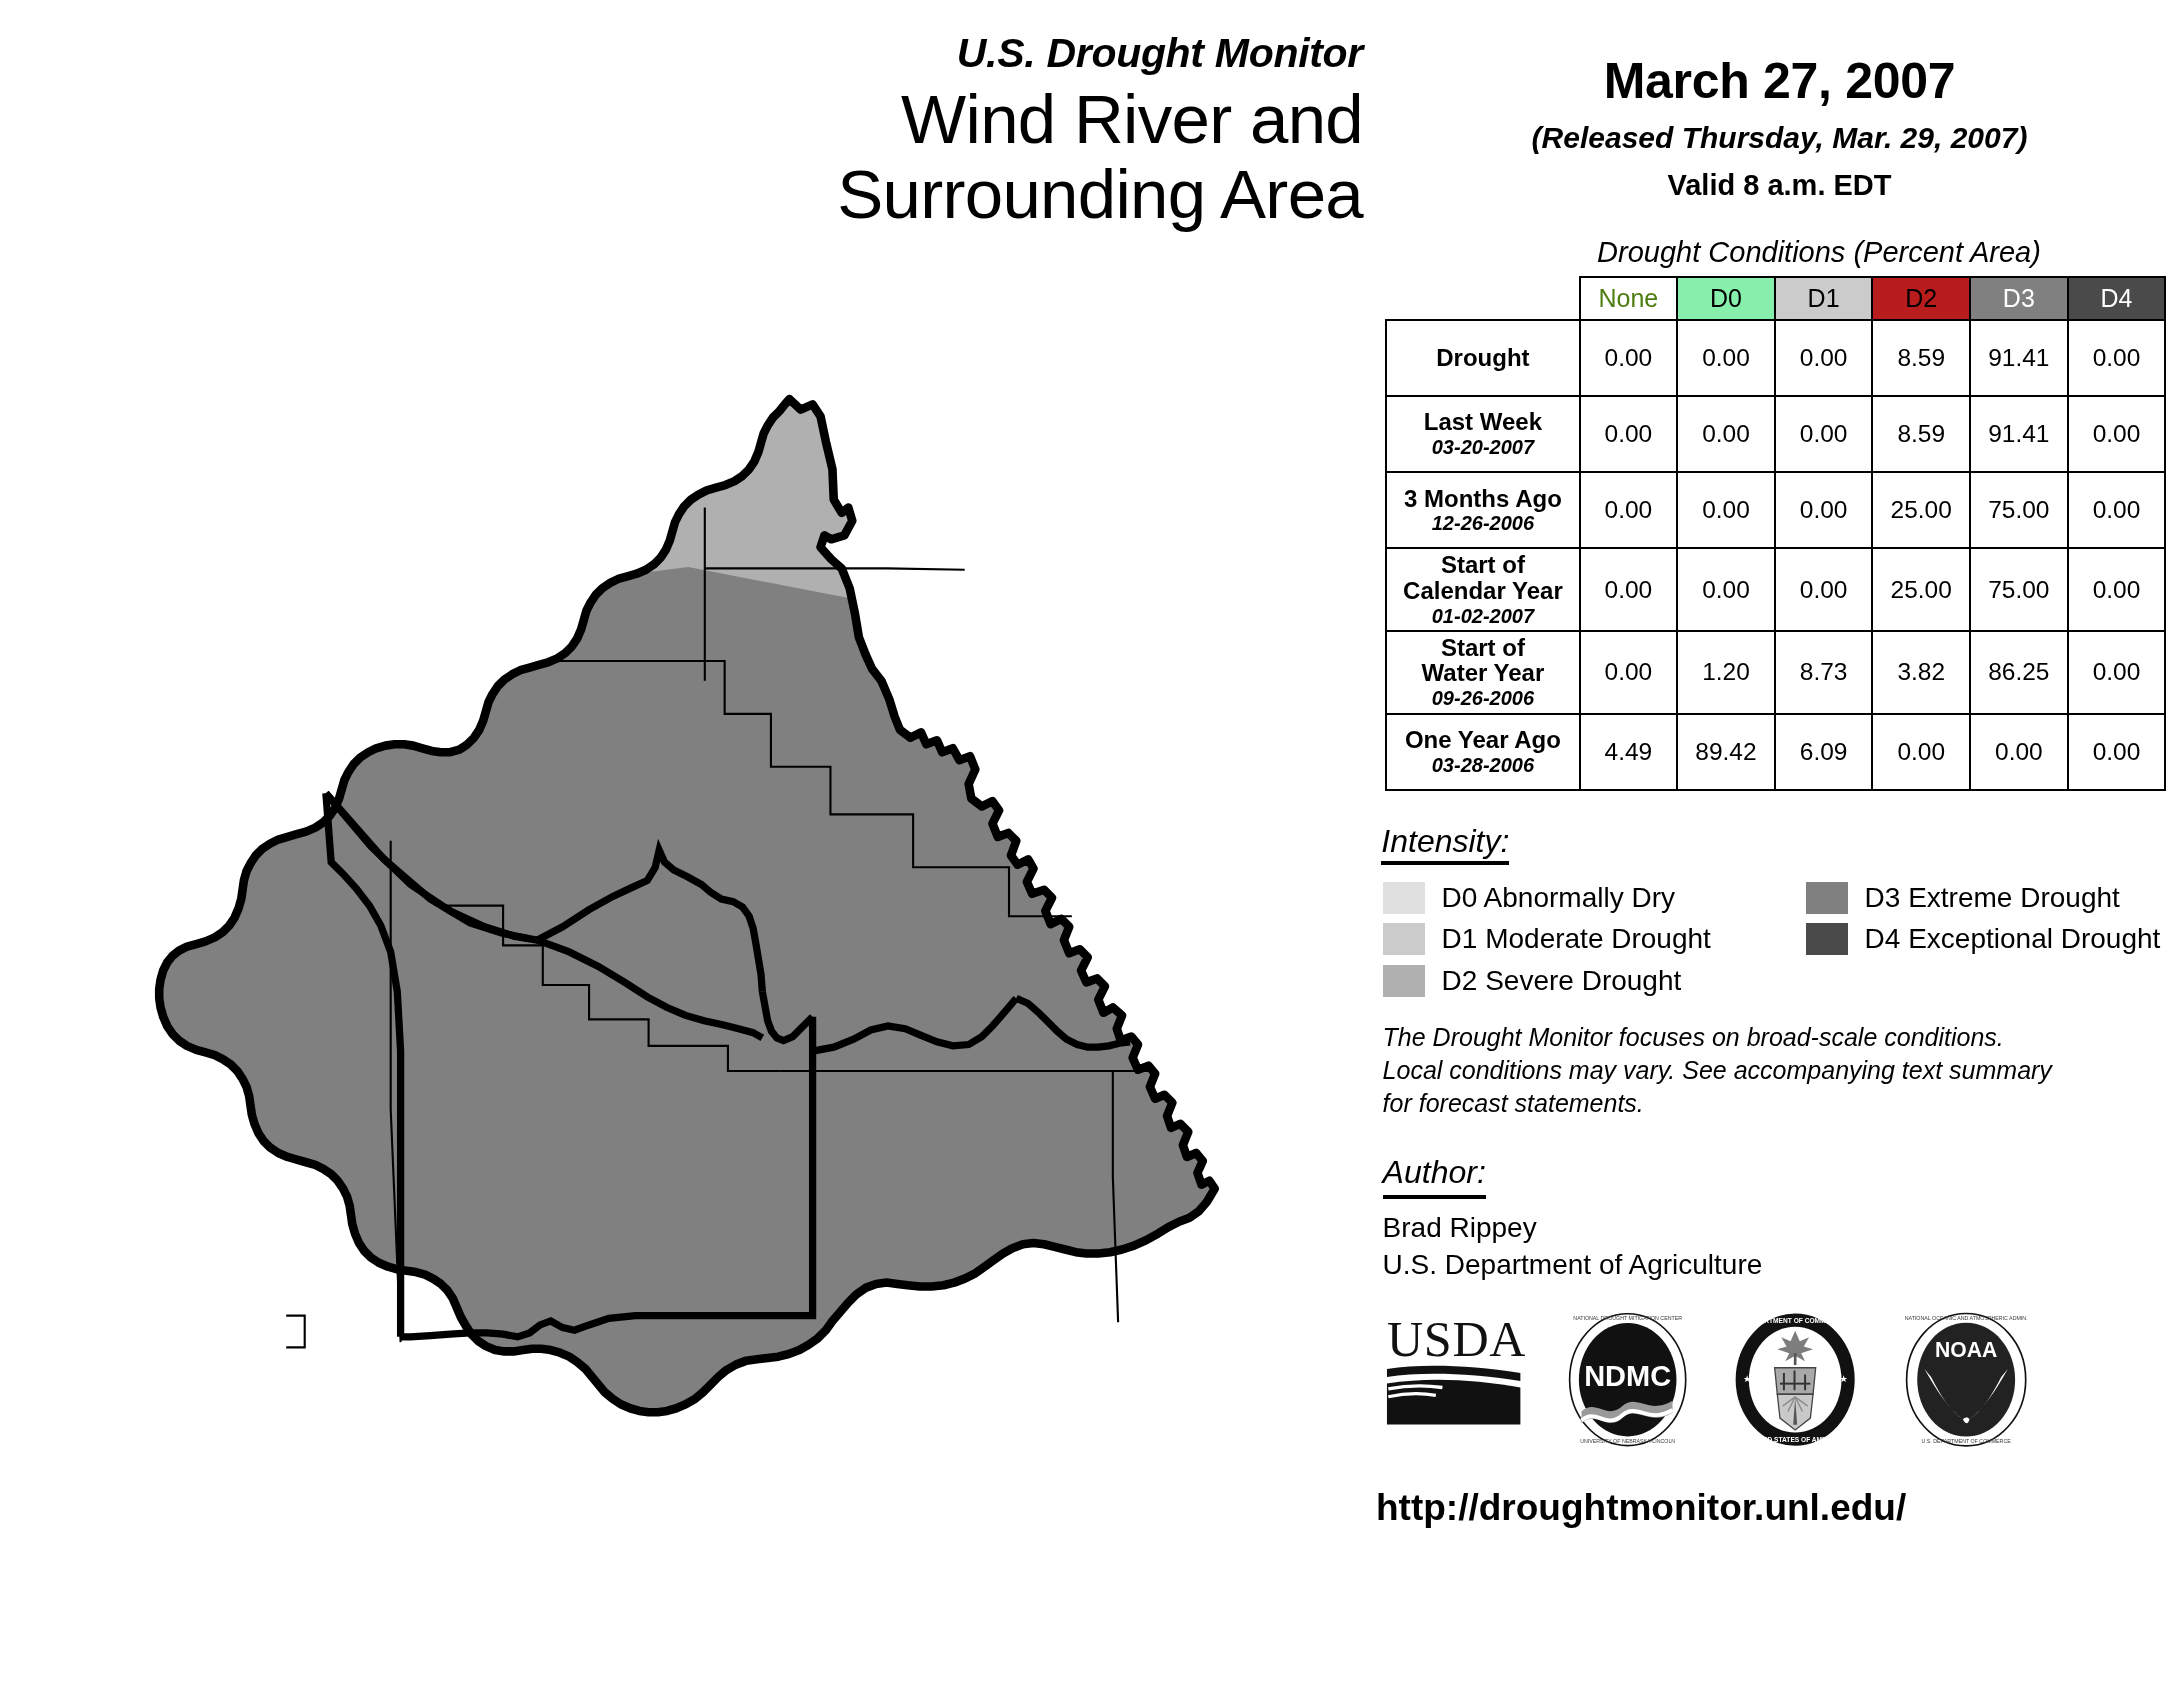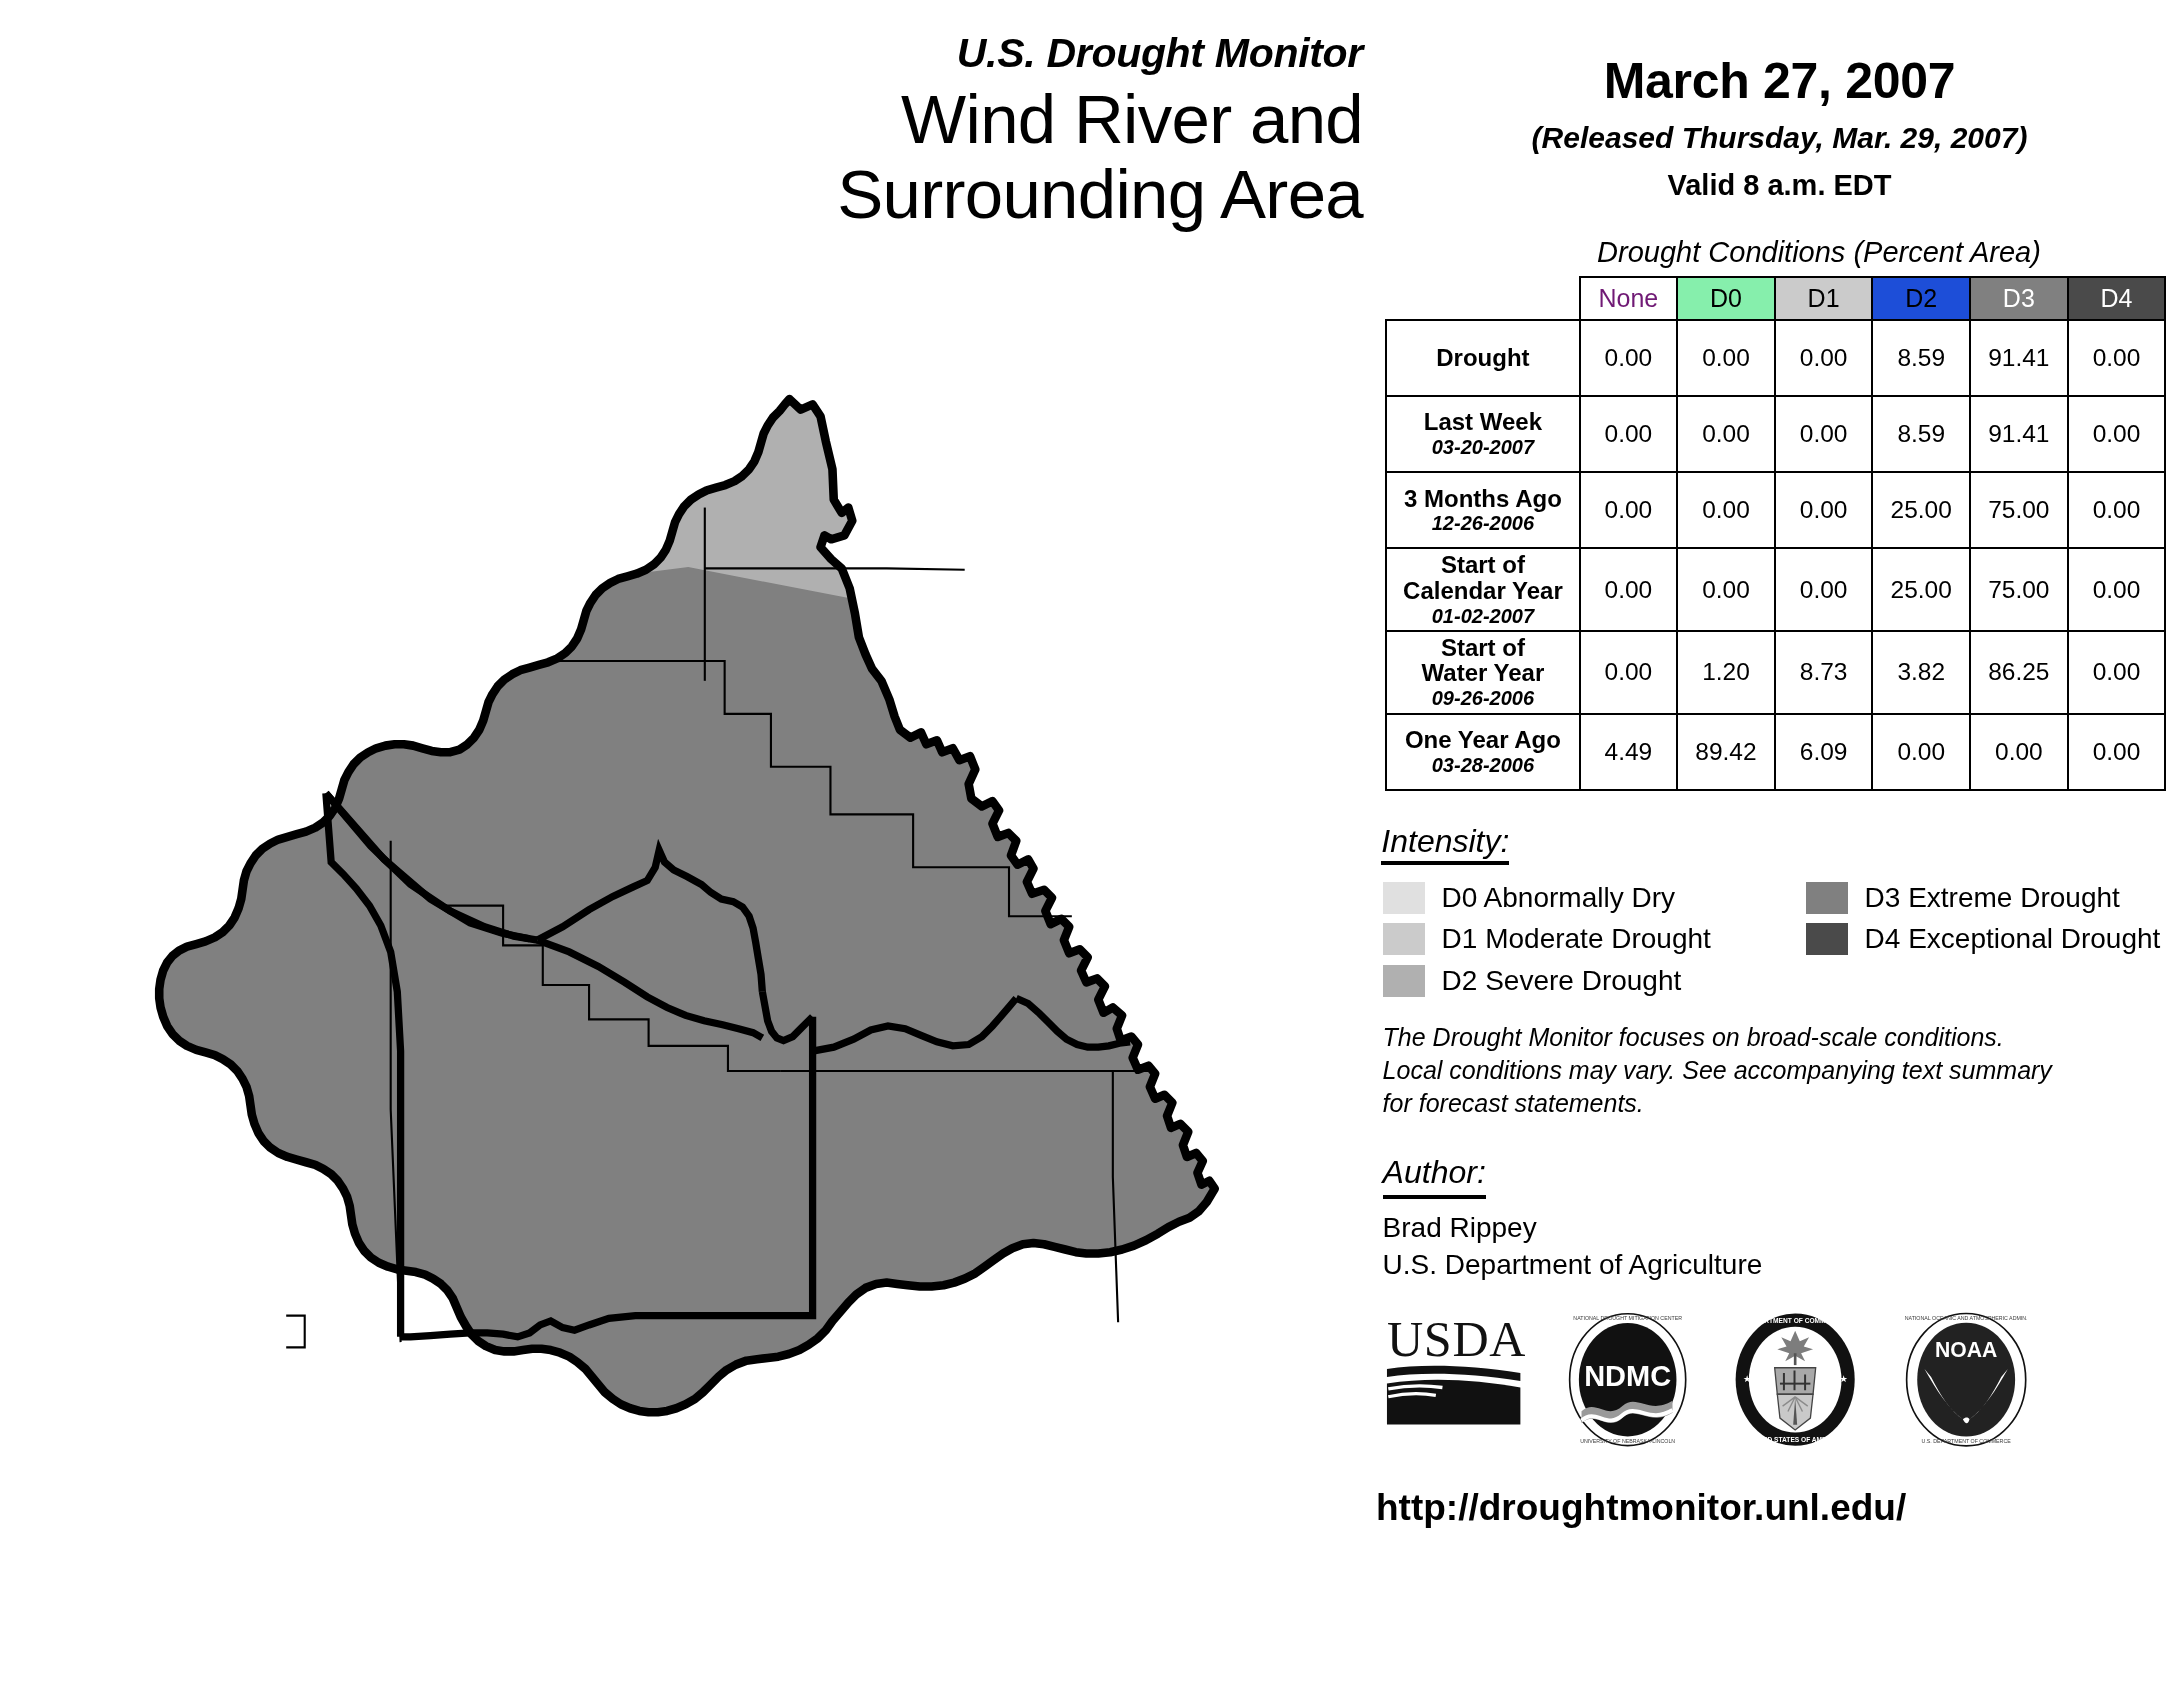--- a/index.html
+++ b/index.html
@@ -84,24 +84,24 @@
   #cond-table tbody td { height:69px; }
   #cond-table tbody td.rowlbl {
     font-weight:bold; font-size:24px; line-height:1.08;
     padding:2.6px 2.6px;
   }
   #cond-table tbody td.rowlbl .sub {
     display:block; font-weight:bold; font-style:italic;
     font-size:20px; margin-top:2px;
   }
   
-  .hdr-none { background:#ffffff; color:#701a75; }
+  .hdr-none { background:#ffffff; color:#4d7c0f; }
   .hdr-d0   { background:#86efac; color:#000; }
   .hdr-d1   { background:#cbcbcb; color:#000; }
-  .hdr-d2   { background:#1d4ed8; color:#000; }
+  .hdr-d2   { background:#b91c1c; color:#000; }
   .hdr-d3   { background:#808080; color:#fff; }
   .hdr-d4   { background:#4a4a4a; color:#fff; }
 
   
   #intensity-head {
     margin-top:32px; margin-left:5.3px;
     font-size:32px; font-style:italic; font-weight:normal;
     display:inline-block;
     border-bottom:4px solid #000;
     padding-bottom:1.3px;

